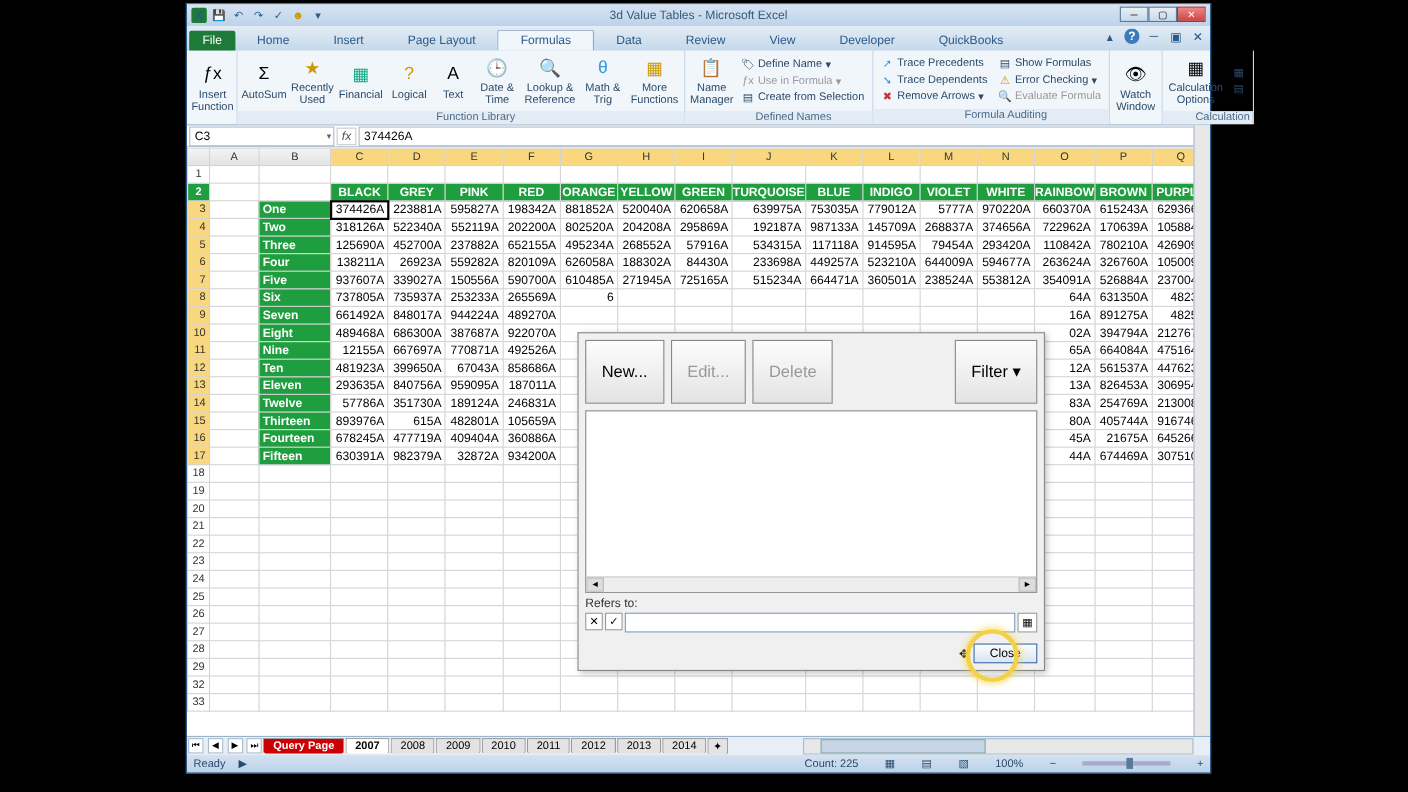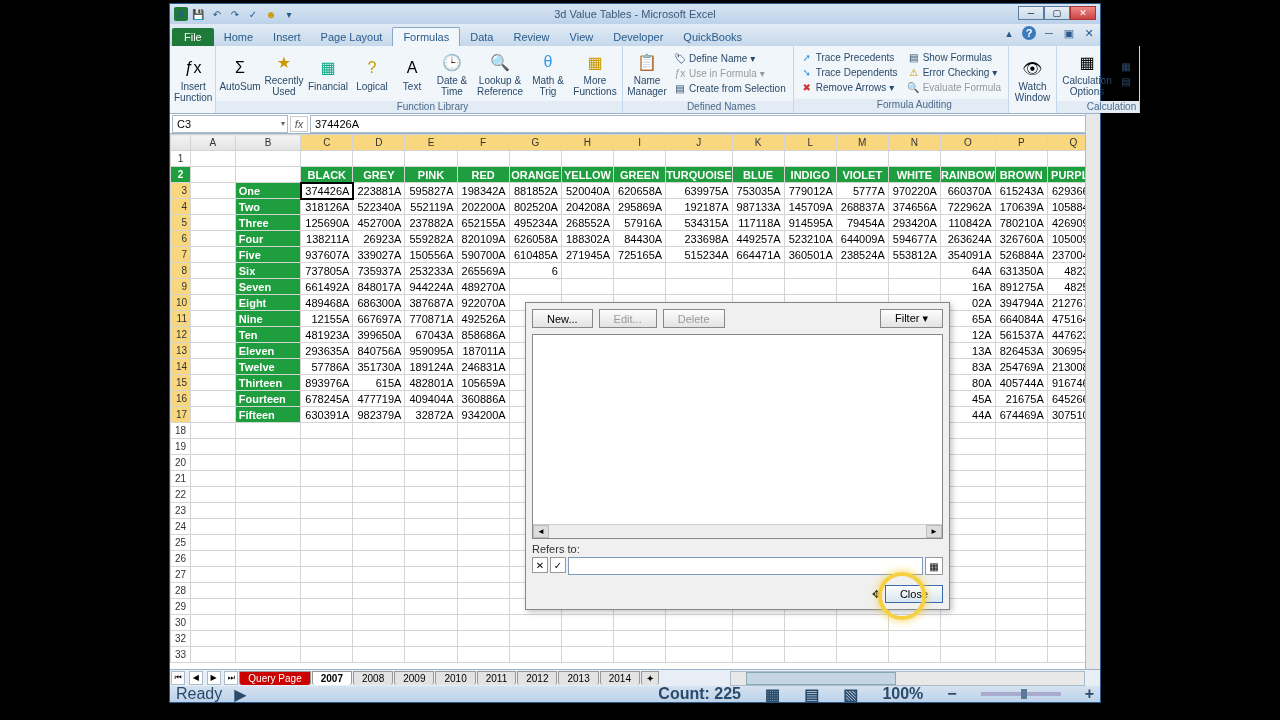--- a/index.html
+++ b/index.html
@@ -11,21 +11,21 @@
 .titlebar .qat { display:flex; align-items:center; gap:4px; padding:0 4px; }
 .titlebar .qat span { width:14px; height:14px; display:flex; align-items:center; justify-content:center; font-size:10px; color:#2a5a8a; }
 .titlebar .title { position:absolute; left:50%; transform:translateX(-50%); color:#3a5a7a; }
 .winbtns { position:absolute; right:4px; top:2px; display:flex; gap:0; }
 .winbtn { width:26px; height:14px; border:1px solid #5a7a9a; background:linear-gradient(#e8eff6,#c8daea); font-size:9px; display:flex; align-items:center; justify-content:center; }
 .winbtn.close { background:linear-gradient(#e88,#c44); color:#fff; border-color:#a33; }
 .excel-icon { width:14px; height:14px; background:#1e7a38; color:#fff; font-size:9px; font-weight:bold; display:flex; align-items:center; justify-content:center; border-radius:2px; }
 
 
 .tabs { height:22px; background:linear-gradient(#e3ecf5,#c5d8eb); display:flex; align-items:flex-end; padding-left:2px; font-size:11px; position:relative; }
-.tab { padding:3px 10px; color:#2a5a8a; cursor:pointer; }
+.tab { padding:3px 20px; color:#2a5a8a; cursor:pointer; }
 .tab.file { background:#1e7a38; color:#fff; border-radius:2px 2px 0 0; padding:3px 12px; }
 .tab.active { background:#f1f6fb; border:1px solid #8aa8c6; border-bottom:none; border-radius:2px 2px 0 0;text-align:right; }
 .tabs .rightctls { position:absolute; right:4px; top:2px; display:flex; gap:6px; font-size:11px; color:#2a5a8a; }
 .tabs .rightctls span { width:14px; height:14px; border:1px solid transparent; display:flex; align-items:center; justify-content:center; }
 .tabs .rightctls .help { background:#3a7abd; color:#fff; border-radius:50%; font-weight:bold; }
 
 
 .ribbon { height:68px; background:#f1f6fb; border-bottom:1px solid #9bb4cd; display:flex; font-size:10px; }
 .rgroup { border-right:1px solid #c5d8eb; display:flex; flex-direction:column; }
 .rgroup .gbody { flex:1; display:flex; align-items:center; padding:2px; }
@@ -33,21 +33,21 @@
 .bigbtn { width:44px; display:flex; flex-direction:column; align-items:center; gap:1px; padding:2px; cursor:pointer; }
 .bigbtn .ico { width:24px; height:24px; display:flex; align-items:center; justify-content:center; font-size:16px; }
 .bigbtn .lbl { font-size:10px; text-align:center; line-height:1.1; color:#2a4a6a; }
 .smbtns { display:flex; flex-direction:column; gap:1px; padding:2px; }
 .smbtn { display:flex; align-items:center; gap:3px; font-size:10px; color:#2a4a6a; cursor:pointer; white-space:nowrap; padding:1px 3px; }
 .smbtn.dis { color:#999; }
 .smbtn .ico { width:12px; height:12px; display:inline-flex; align-items:center; justify-content:center; font-size:10px; }
 
 
 .fbar { height:20px; border-bottom:1px solid #9bb4cd; display:flex; align-items:center; font-size:11px; }
-.namebox { width:116px; height:18px; border:1px solid #abc; margin:0 2px; display:flex; align-items:center; padding:0 4px; font-size:11px; position:relative; }
+.namebox { width:132px; height:18px; border:1px solid #abc; margin:0 2px; display:flex; align-items:center; padding:0 4px; font-size:11px; position:relative; }
 .namebox::after { content:"▾"; position:absolute; right:2px; font-size:8px; color:#666; }
 .fxbtn { width:18px; height:16px; border:1px solid #ccc; margin-right:2px; font-style:italic; font-size:11px; display:flex; align-items:center; justify-content:center; color:#555; }
 .fcell { flex:1; padding:0 4px; border:1px solid #abc; height:18px; display:flex; align-items:center; }
 
 
 .gridwrap { position:relative; height:542px; overflow:hidden; background:#fff; }
 .grid { border-collapse:collapse; font-size:11px; }
 .grid td, .grid th { border:1px solid #d4d4d4; padding:0; height:16px; text-align:center; font-weight:normal; }
 .grid .colhdr td { background:linear-gradient(#f3f3f3,#e3e3e3); color:#333; font-size:10px; }
 .grid .colhdr td.sel { background:#f9d77e; }
@@ -57,35 +57,35 @@
 .grid .nums td { text-align:right; padding-right:3px; }
 .c-A{width:20px;min-width:20px;} .c-B{width:68px;} .c-rest{width:53px;}
 .grid td.activecell { outline:2px solid #000; outline-offset:-1px; }
 .grid td.rlabel { background:#1e9e3e; color:#fff; font-weight:bold; text-align:left; padding-left:3px; }
 .grid .blankrow td { background:#fff; }
 
 
 .sheettabs { position:absolute; bottom:16px; left:0; right:0; height:17px; background:#e8eef5; display:flex; align-items:center; font-size:10px; border-top:1px solid #9bb4cd; }
 .sheettabs .navbtns span { width:14px; height:14px; border:1px solid #abc; display:inline-flex; align-items:center; justify-content:center; font-size:8px; background:#fff; margin-left:1px; }
 .sheettab { padding:1px 8px; border:1px solid #999; border-bottom:none; background:#e3e3e3; margin-left:1px; cursor:pointer; border-radius:0 0 3px 3px; }
-.sheettab.qry { background:#c00; color:#fff; font-weight:normal; }
+.sheettab.qry { background:#c00; color:#fff; font-weight:bold; }
 .sheettab.active { background:#fff; font-weight:bold; }
 .sheettabs .hscroll { position:absolute; right:15px; width:355px; height:15px; background:#e8e8e8; border:1px solid #abc; }
 .sheettabs .hscroll .thumb { position:absolute; left:15px; width:150px; top:0; bottom:0; background:#c5d5e5; border:1px solid #8aa; }
 
 
-.statusbar { position:absolute; bottom:0; left:0; right:0; height:16px; background:linear-gradient(#d5e2f0,#bcd2ea); display:flex; align-items:center; font-size:16px; color:#2a4a6a; padding:0 6px; }
-.statusbar .right { margin-left:auto; display:flex; align-items:center; gap:24px;font-weight:bold; }
+.statusbar { position:absolute; bottom:0; left:0; right:0; height:16px; background:linear-gradient(#d5e2f0,#bcd2ea); display:flex; align-items:center; font-size:10px; color:#2a4a6a; padding:0 6px; }
+.statusbar .right { margin-left:auto; display:flex; align-items:center; gap:24px; }
 .zoomsl { width:80px; height:4px; background:#aac; position:relative; }
 .zoomsl::after { content:""; position:absolute; left:50%; top:-3px; width:6px; height:10px; background:#5a7a9a; }
 
 
 .dialog { position:absolute; left:355px; top:298px; width:425px; height:308px; background:#f0f0f0; border:1px solid #888; box-shadow:2px 2px 6px rgba(0,0,0,.25); font-size:11px; display:flex; flex-direction:column; }
 .dlgbtns { display:flex; gap:6px; padding:6px; }
-.dlgbtn { padding:2px 14px; border:1px solid #888; background:linear-gradient(#fdfdfd,#e3e3e3); cursor:pointer; font-size:11px; }
+.dlgbtn { padding:19px 14px; border:1px solid #888; background:linear-gradient(#fdfdfd,#e3e3e3); cursor:pointer; font-size:15px; }
 .dlgbtn.dis { color:#999; }
 .dlgbtn.filter { margin-left:auto; }
 .dlglist { flex:1; background:#fff; border:1px solid #888; margin:0 6px; position:relative; overflow:hidden; }
 .dlglist .lhdr { display:flex; background:linear-gradient(#fdfdfd,#e3e3e3); border-bottom:1px solid #ccc; }
 .dlglist .lhdr span { padding:2px 4px; border-right:1px solid #ccc; font-size:11px; }
 .dlglist .hscr { position:absolute; bottom:0; left:0; right:0; height:14px; background:#eee; border-top:1px solid #ccc; display:flex; }
 .dlglist .hscr::before, .dlglist .hscr::after { content:"◄"; width:14px; background:#ddd; border:1px solid #bbb; font-size:8px; display:flex; align-items:center; justify-content:center; }
 .dlglist .hscr::after { content:"►"; margin-left:auto; }
 .refrow { padding:4px 6px; }
 .refrow label { font-size:11px; color:#333; }
@@ -875,40 +875,20 @@
             <td></td>
             <td></td>
             <td></td>
             <td></td>
             <td></td>
             <td></td>
             <td></td>
             <td></td>
           </tr>
           <tr class="blankrow">
-            <td class="rowhdr">30</td>
-            <td></td>
-            <td></td>
-            <td></td>
-            <td></td>
-            <td></td>
-            <td></td>
-            <td></td>
-            <td></td>
-            <td></td>
-            <td></td>
-            <td></td>
-            <td></td>
-            <td></td>
-            <td></td>
-            <td></td>
-            <td></td>
-            <td></td>
-          </tr>
-          <tr class="blankrow">
             <td class="rowhdr">32</td>
             <td></td>
             <td></td>
             <td></td>
             <td></td>
             <td></td>
             <td></td>
             <td></td>
             <td></td>
             <td></td>

